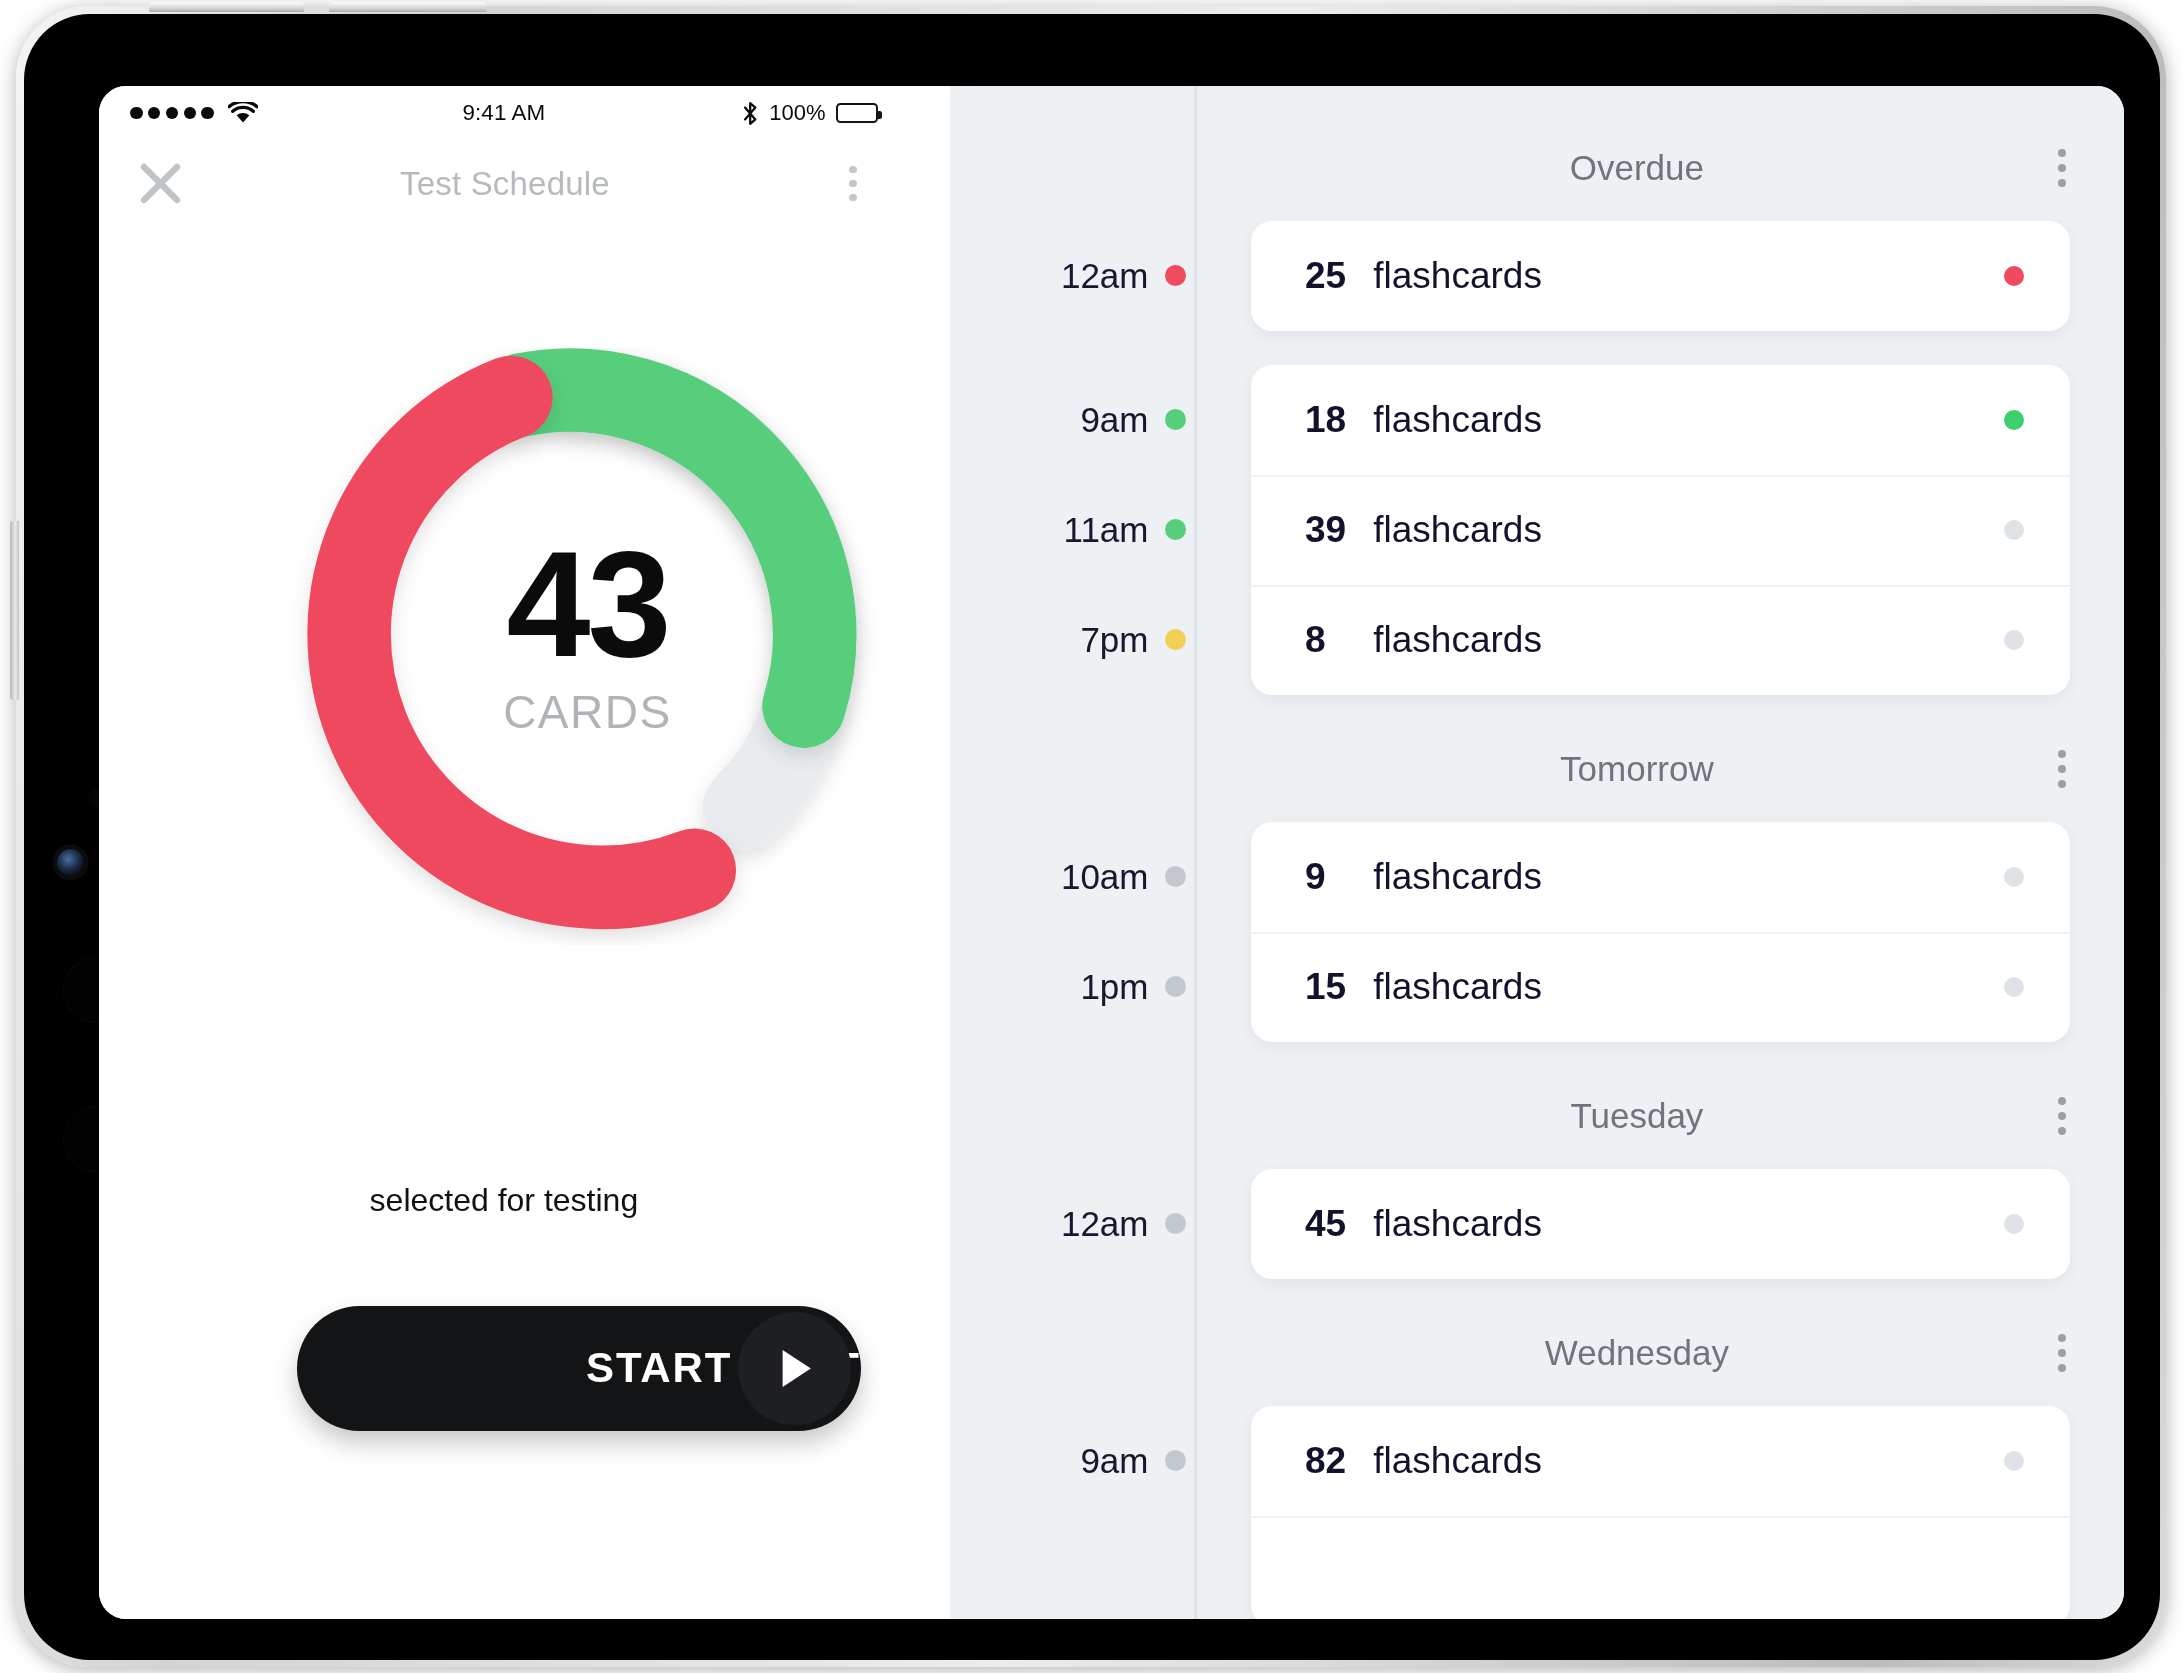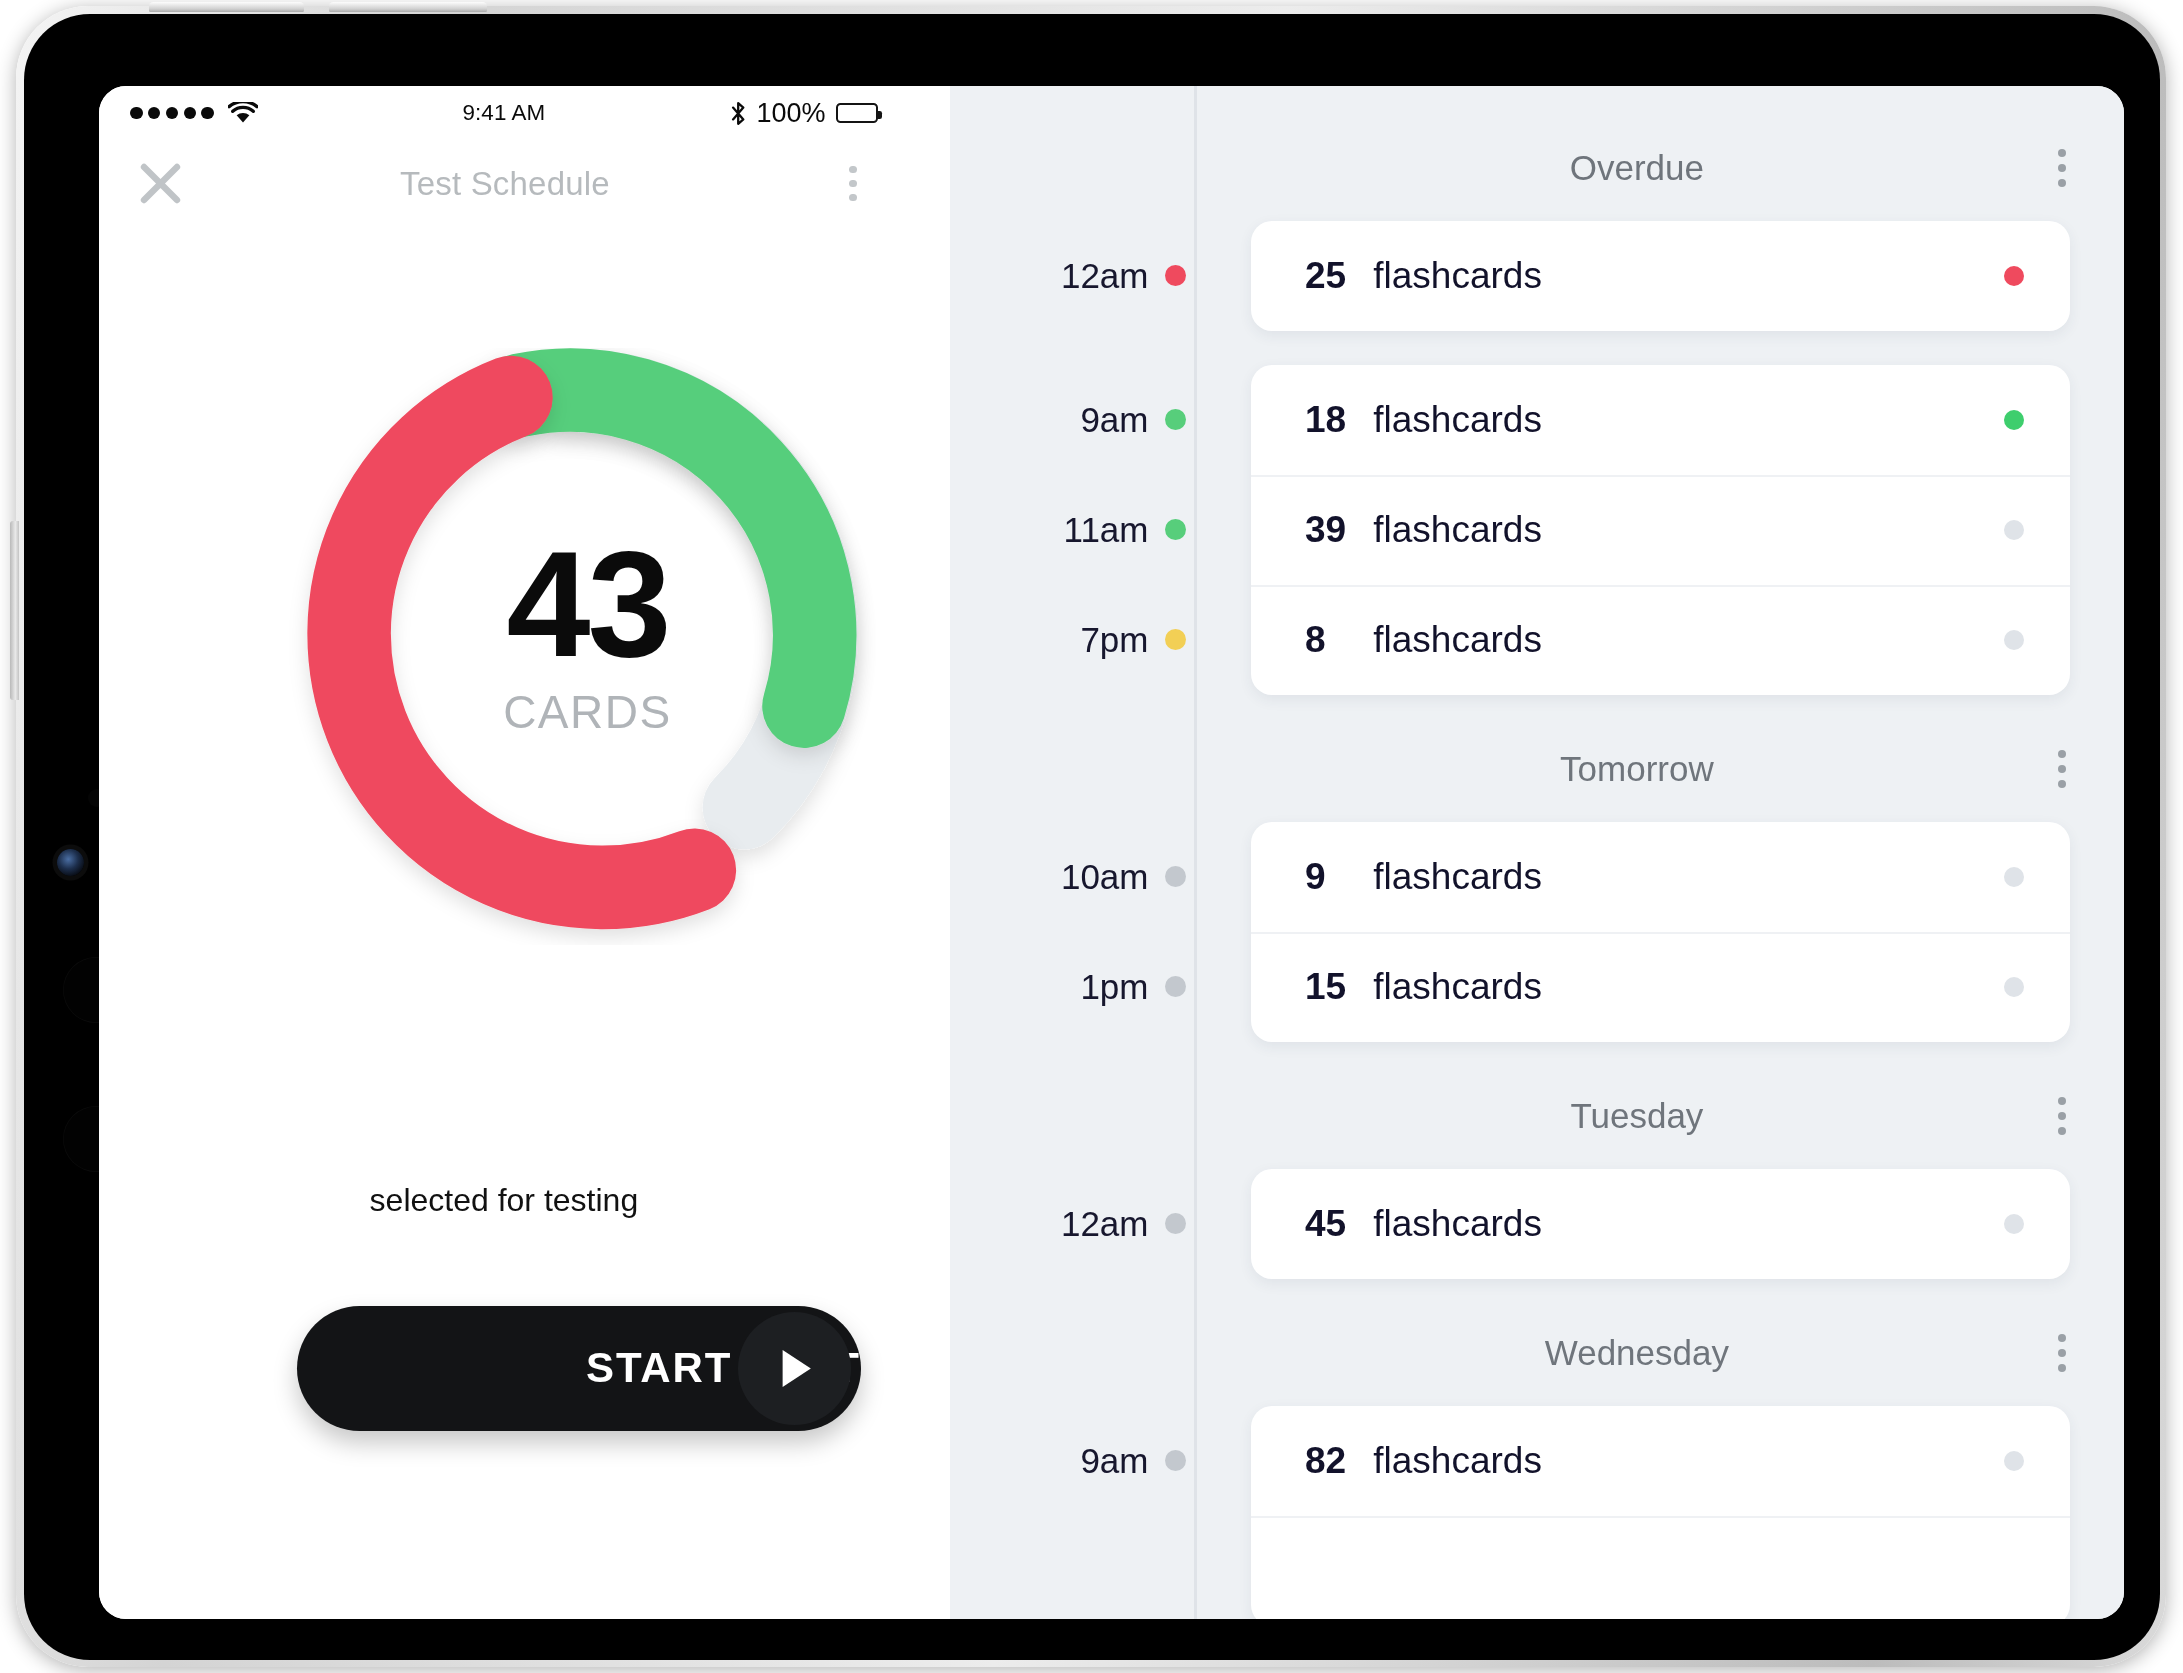--- a/index.html
+++ b/index.html
@@ -111,21 +111,21 @@
   #status-time {
     position: absolute; left: 0; right: 0;
     text-align: center;
     font-size: 22.4px; letter-spacing: 0.1px;
     color: #0a0a0a;
   }
   #status-right {
     margin-left: auto; display: flex; align-items: center; gap: 10.4px;
   }
   #bluetooth-icon { display: flex; }
-  #battery-percent { font-size: 27px; color: #0a0a0a; }
+  #battery-percent { font-size: 22px; color: #0a0a0a; }
   #battery-icon {
     position: relative;
     width: 42px; height: 20px;
     border: 2.2px solid #141414; border-radius: 4.5px;
     padding: 1.5px;
   }
   #battery-icon::after {
     content: ''; position: absolute; right: -6px; top: 6px;
     width: 3.7px; height: 8.2px; border-radius: 0 2.2px 2.2px 0; background: #141414;
   }

